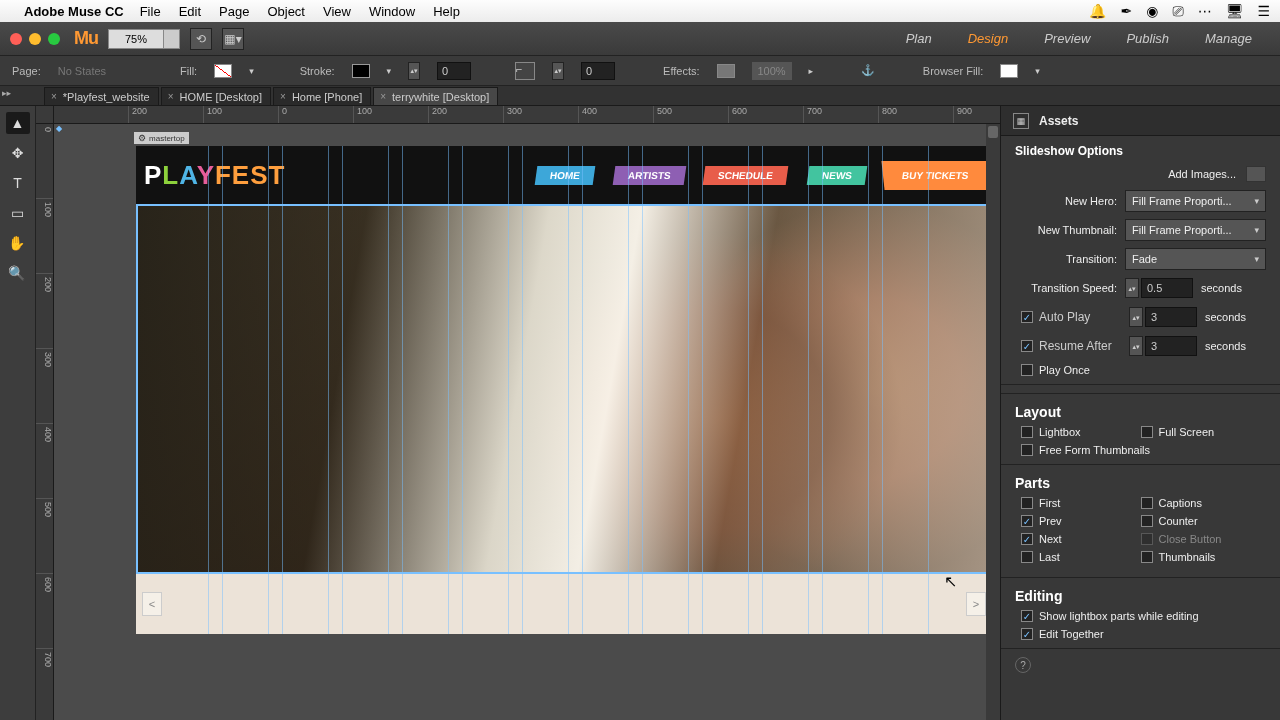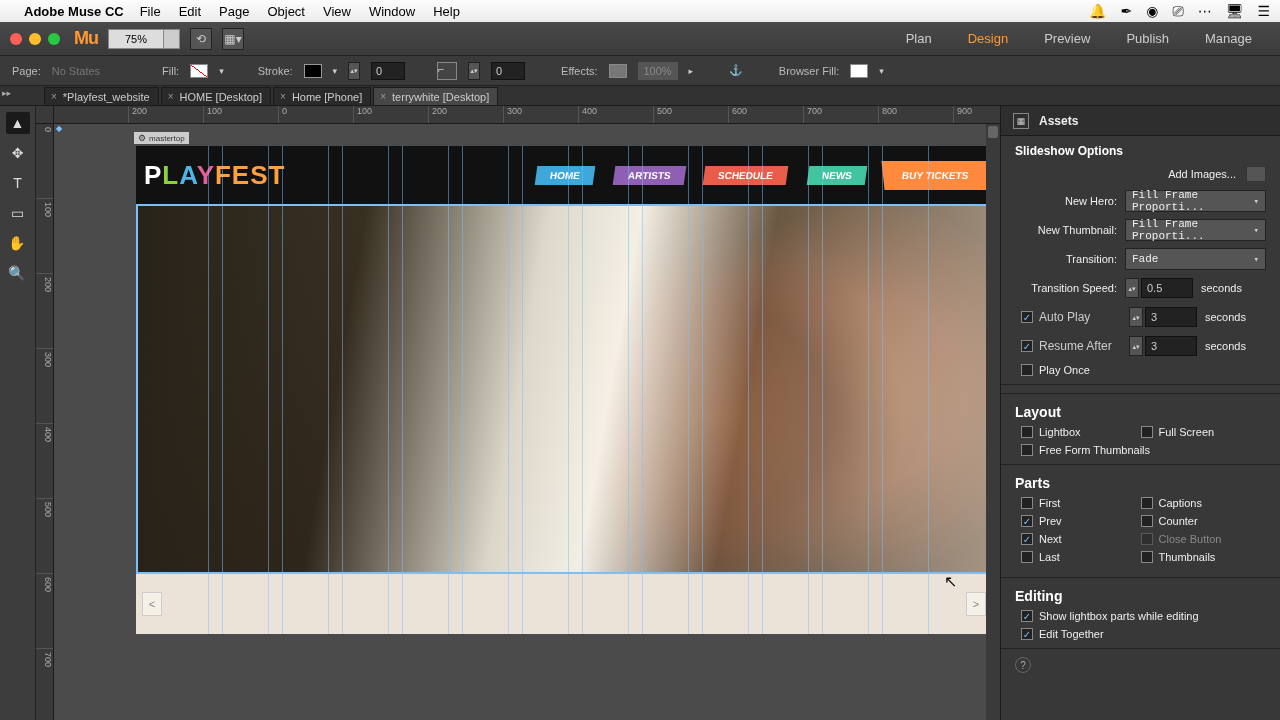--- a/index.html
+++ b/index.html
@@ -15,25 +15,25 @@
 
 .window-bar { height: 34px; background: linear-gradient(#4a4a4a,#3a3a3a); display: flex; align-items: center; padding: 0 10px; border-bottom: 1px solid #222; }
 .traffic-lights { display: flex; gap: 7px; margin-right: 14px; }
 .traffic-lights span { width: 12px; height: 12px; border-radius: 50%; display: inline-block; }
 .tl-red { background: #ff5f57; } .tl-yellow { background: #ffbd2e; } .tl-green { background: #28c940; }
 .mu-logo { color: #ff9933; font-size: 18px; font-weight: bold; margin-right: 10px; letter-spacing:-1px;}
 .zoom-select { background: #ddd; color:#000; height: 20px; width: 56px; font-size: 11px; display:flex; align-items:center; justify-content:center; border:1px solid #888;}
 .zoom-drop { width:16px; height:20px; background:#ccc; border:1px solid #888; border-left:none; display:flex; align-items:center; justify-content:center; font-size:9px;}
 .toolbar-btn { width:22px; height:22px; margin-left:10px; background:#555; border:1px solid #222; display:flex; align-items:center; justify-content:center; }
 .mode-tabs { margin-left: auto; display: flex; gap: 0; }
-.mode-tab { padding: 0 18px; height: 34px; display:flex; align-items:center; color: #ccc; font-size: 13px; }
+.mode-tab { padding: 0 18px; height: 34px; display:flex; align-items:center; color: #ccc; font-size: 13px; font-style: italic; }
 .mode-tab.active { color: #ff9933; }
 
 
-.options-bar { height: 30px; background: #3a3a3a; display: flex; align-items: center; padding: 0 12px; gap: 11px; border-bottom: 1px solid #222; font-size: 11px;}
+.options-bar { height: 30px; background: #3a3a3a; display: flex; align-items: center; padding: 0 12px; gap: 17px; border-bottom: 1px solid #222; font-size: 11px;}
 .opt-label { color: #bbb; }
 .swatch { width: 18px; height: 14px; border: 1px solid #888; background:#fff; display:inline-block; }
 .swatch-diag { background: linear-gradient(to top right, #fff 48%, red 48%, red 52%, #fff 52%); }
 .swatch-black { background:#000; border:1px solid #999; }
 .num-input { width: 34px; height: 18px; background: #222; border: 1px solid #111; color: #ccc; text-align:left; padding-left:4px; display:flex; align-items:center;}
 .stepper-arrows { width:12px; height:18px; background:#555; border:1px solid #222; display:flex; flex-direction:column; font-size:7px; align-items:center; justify-content:center; line-height:7px;}
 .effects-pct { width:40px; height:18px; background:#555; color:#888; display:flex; align-items:center; justify-content:center;}
 
 
 .doc-tabs-wrap { height: 20px; background: #323232; display: flex; align-items: flex-end; padding-left: 44px; border-bottom: 1px solid #1a1a1a;}
@@ -88,21 +88,21 @@
 
 
 .right-panel { width: 280px; background: #383838; border-left: 1px solid #1a1a1a; }
 .panel-tab { height: 30px; background:#2e2e2e; display:flex; align-items:center; padding-left:12px; gap:10px; border-bottom:1px solid #1a1a1a;}
 .panel-tab-icon { width:16px; height:16px; border:1px solid #888; display:flex; align-items:center; justify-content:center; font-size:9px;}
 .panel-tab-label { font-weight:bold; color:#eee; font-size:12px;}
 .panel-body { padding:8px 14px 14px 14px; overflow-y:auto; height:calc(100% - 30px);}
 .panel-section-title { font-weight:bold; color:#fff; font-size:12px; margin-bottom:8px;}
 .panel-row { display:flex; align-items:center; margin-bottom:7px; height:22px;}
 .panel-row .row-label { width:110px; text-align:right; padding-right:8px; font-size:11px; color:#eee;}
-.panel-select { flex:1; height:22px; background:#555; border:1px solid #222; display:flex; align-items:center; padding:0 6px; font-size:11px; color:#eee; position:relative;font-family:Liberation Mono, monospace;}
+.panel-select { flex:1; height:22px; background:#555; border:1px solid #222; display:flex; align-items:center; padding:0 6px; font-size:11px; color:#eee; position:relative;}
 .panel-select::after { content:"▾"; position:absolute; right:6px; font-size:9px; color:#ccc;}
 .panel-numinput { width:52px; height:20px; background:#222; border:1px solid #111; display:flex; align-items:center; padding-left:5px; font-size:11px;}
 .panel-stepper { width:14px; height:20px; background:#555; border:1px solid #222; font-size:7px; display:flex; flex-direction:column; align-items:center; justify-content:center; line-height:7px; margin-right:2px;}
 .unit-label { font-size:11px; color:#eee; margin-left:8px;}
 .add-images-row { display:flex; align-items:center; justify-content:flex-end; gap:10px; font-size:11px; color:#eee; margin-bottom:8px;}
 .folder-icon { width:20px; height:16px; background:#555; border:1px solid #333;}
 .checkbox { width:12px; height:12px; border:1px solid #888; background:#222; margin-right:6px; display:inline-flex; align-items:center; justify-content:center; font-size:10px; color:#78c0ff;}
 .checkbox.checked::before { content:"✓"; }
 .check-row { display:flex; align-items:center; font-size:11px; color:#eee; margin-bottom:6px;}
 .two-col { display:flex; }

